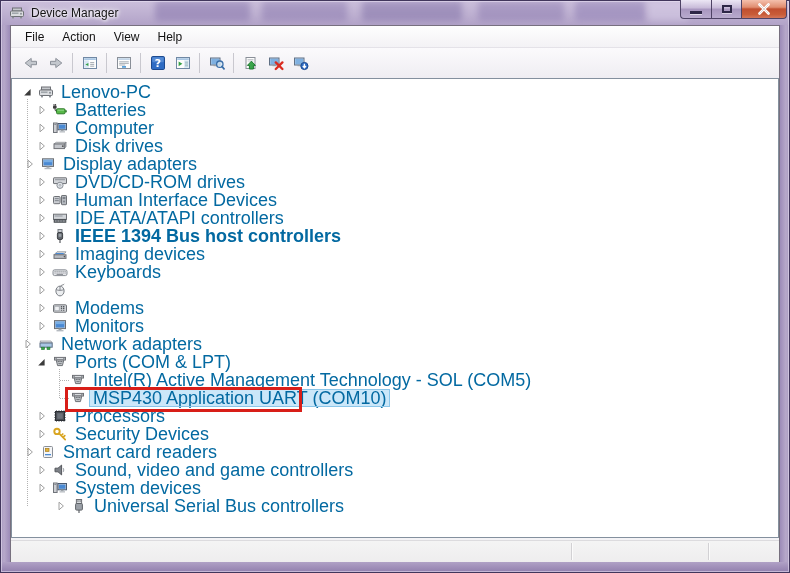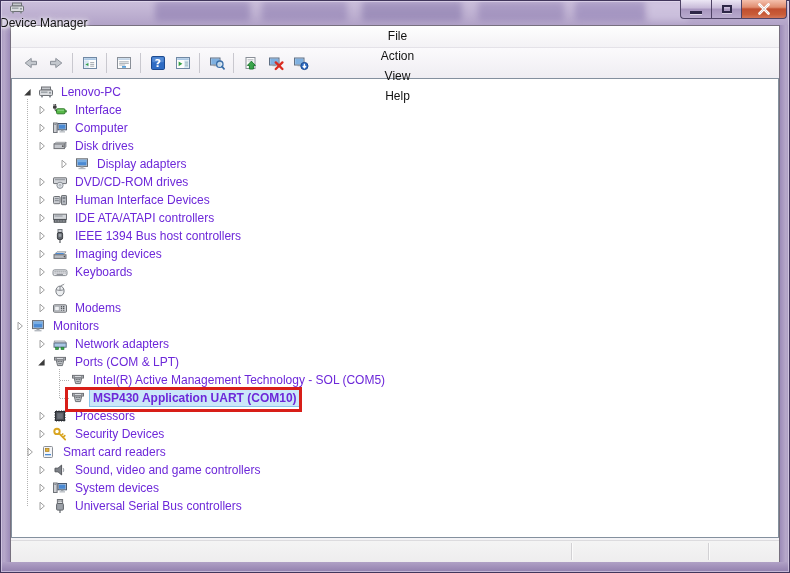--- a/index.html
+++ b/index.html
@@ -13,49 +13,49 @@
     background:linear-gradient(90deg,#a293bd,#b7a9ca 40%,#9c8bb8);}
   .glass-right{position:absolute;right:0;top:25px;width:10px;height:537px;
     background:linear-gradient(90deg,#9c8bb8,#b7a9ca 60%,#a293bd);}
   .glass-bottom{position:absolute;left:0;bottom:0;width:790px;height:11px;
     background:linear-gradient(#b0a1c6,#8f7cab);}
   .frame-outer{position:absolute;inset:0;border:1px solid #41365c;pointer-events:none;z-index:60;}
   .frame-hilite{position:absolute;inset:1px;border:1px solid rgba(236,230,246,.55);pointer-events:none;z-index:60;}
   .blob{position:absolute;top:1px;height:20px;border-radius:3px;filter:blur(3px);}
 
   
-  .titlebar{position:absolute;left:0;top:0;width:790px;height:25px;z-index:5;display:flex;align-items:flex-start;flex-direction:column;}
+  .titlebar{position:absolute;left:0;top:0;width:790px;height:25px;z-index:5;display:flex;align-items:center;}
   .title-icon{width:16px;height:16px;margin:0 6px 0 9px;flex:0 0 16px;}
   .title-text{font-size:12px;color:#151515;text-shadow:0 0 4px #fff,0 0 8px rgba(255,255,255,.9),1px 1px 3px rgba(255,255,255,.9);}
   .win-btns{position:absolute;right:3px;top:0;display:flex;z-index:70;height:19px;}
   .win-btn{height:19px;border:1px solid #4e4365;border-top:none;display:flex;align-items:center;justify-content:center;box-sizing:border-box;cursor:default;}
   .win-btn.min{width:31px;border-radius:0 0 0 4px;background:linear-gradient(#ece6f4,#c7bad8 45%,#a896bf 50%,#b9abce);border-right:none;}
   .win-btn.max{width:31px;background:linear-gradient(#ece6f4,#c7bad8 45%,#a896bf 50%,#b9abce);}
   .win-btn.close{width:45px;border-radius:0 0 4px 0;border-left:none;
     background:linear-gradient(#f4c0ad,#e08d70 40%,#c14f30 50%,#c85c38 80%,#d4765a);}
   .min-glyph{width:12px;height:3px;background:#2e2747;box-shadow:0 1px 0 rgba(255,255,255,.6);margin-top:6px;}
   .max-glyph{width:10px;height:8px;border:2px solid #2e2747;box-shadow:0 1px 0 rgba(255,255,255,.5);box-sizing:border-box;}
 
   
   .content{position:absolute;left:10px;top:25px;width:770px;height:537px;background:#f4f3f6;
     border:1px solid #77707f;box-sizing:border-box;z-index:4;}
   .menubar{height:22px;display:flex;align-items:center;background:linear-gradient(#fefefe,#f3f2f5);
-    border-bottom:1px solid #e4e2e8;padding-left:5px;box-sizing:border-box;flex-direction:column;}
+    border-bottom:1px solid #e4e2e8;padding-left:5px;box-sizing:border-box;}
   .menu-item{font-size:12px;color:#111;padding:3px 9px;cursor:default;}
   .toolbar{height:30px;display:flex;align-items:center;background:linear-gradient(#fbfafc,#efedf2);
     padding-left:7px;box-sizing:border-box;}
   .tb-btn{width:25px;height:24px;display:flex;align-items:center;justify-content:center;cursor:default;}
   .tb-sep{width:1px;height:20px;background:#c9c8cf;margin:0 4px;}
   .ic{display:inline-flex;width:16px;height:16px;align-items:center;justify-content:center;}
   .ic svg{display:block;}
 
   
   .tree-pane{height:460px;margin:0;background:#fff;border:1px solid #84909e;box-sizing:border-box;overflow:hidden;}
   .tree-inner{position:relative;width:100%;height:100%;padding-top:4px;box-sizing:border-box;}
-  .tree-row{height:18px;display:flex;align-items:center;font-size:12px;color:#6d28d9;position:relative;z-index:2;white-space:nowrap;}
+  .tree-row{height:18px;display:flex;align-items:center;font-size:18px;color:#0369a1;position:relative;z-index:2;white-space:nowrap;}
   .expander{width:16px;height:16px;flex:0 0 16px;display:flex;align-items:center;justify-content:center;margin-right:2px;}
   .node-icon{width:16px;height:16px;flex:0 0 16px;margin-right:4px;display:flex;align-items:center;justify-content:center;}
   .node-label{padding:1px 3px;line-height:14px;}
   .node-label.sel{background:#cbe7f9;outline:1px solid #8bc6e9;}
   .connector{position:absolute;z-index:1;}
   .v-dot{border-left:1px dotted #b2b2b2;width:0;}
   .h-dot{border-top:1px dotted #b2b2b2;height:0;}
   .annotation{position:absolute;border:3px solid #d81e18;z-index:5;pointer-events:none;}
 
   
@@ -249,21 +249,21 @@
             <span class="node-icon">
               <svg width="16" height="16" viewBox="0 0 16 16">
                 <rect x="1" y="3.6" width="3.6" height="3.2" rx="1" fill="#3c3c3c"></rect>
                 <path d="M2 3.6 V2 M3.6 3.6 V2" stroke="#3c3c3c" stroke-width="1"></path>
                 <path d="M3 6.8 C3 9 4 9.5 5.5 9.5" stroke="#3c3c3c" fill="none"></path>
                 <rect x="4.5" y="6.8" width="8.6" height="5" rx="1.2" fill="#56b847" stroke="#2e7a29"></rect>
                 <rect x="13.2" y="8.3" width="1.6" height="2" fill="#2e7a29"></rect>
                 <rect x="5.5" y="7.6" width="6.5" height="1.2" fill="#8fd486" opacity=".9"></rect>
               </svg>
             </span>
-            <span class="node-label">Interface</span>
+            <span class="node-label">Batteries</span>
           </div>
           <div class="tree-row" style="padding-left: 22px;">
             <span class="expander">
               <svg width="16" height="16" viewBox="0 0 16 16">
                 <path d="M6 4.2 L10.4 8 L6 11.8 Z" fill="#fff" stroke="#a0a0a0"></path>
               </svg>
             </span>
             <span class="node-icon">
               <svg width="16" height="16" viewBox="0 0 16 16">
                 <rect x="1.5" y="3" width="3.6" height="9.5" fill="#ccced2" stroke="#70747a"></rect>
@@ -285,21 +285,21 @@
             <span class="node-icon">
               <svg width="16" height="16" viewBox="0 0 16 16">
                 <path d="M2 6 L4.2 4.3 H14 L12.3 6 Z" fill="#e4e6e9" stroke="#7a7e84" stroke-width=".7"></path>
                 <rect x="2" y="6" width="10.4" height="4.6" fill="#c4c7cc" stroke="#6e7176"></rect>
                 <path d="M12.4 6 L14 4.3 V8.6 L12.4 10.6 Z" fill="#a9adb3" stroke="#6e7176" stroke-width=".7"></path>
                 <circle cx="10.8" cy="8.2" r=".9" fill="#555"></circle>
               </svg>
             </span>
             <span class="node-label">Disk drives</span>
           </div>
-          <div class="tree-row" style="padding-left: 10px; margin-left: 34px;">
+          <div class="tree-row" style="padding-left: 10px;">
             <span class="expander">
               <svg width="16" height="16" viewBox="0 0 16 16">
                 <path d="M6 4.2 L10.4 8 L6 11.8 Z" fill="#fff" stroke="#a0a0a0"></path>
               </svg>
             </span>
             <span class="node-icon">
               <svg width="16" height="16" viewBox="0 0 16 16">
                 <rect x="2.5" y="2.8" width="11" height="7.6" fill="#cfd3d8" stroke="#696d73"></rect>
                 <rect x="3.5" y="3.8" width="9" height="5.6" fill="#4a8ad4"></rect>
                 <rect x="3.5" y="3.8" width="9" height="2.4" fill="#79aee4"></rect>
@@ -352,21 +352,21 @@
             <span class="node-icon">
               <svg width="16" height="16" viewBox="0 0 16 16">
                 <rect x="1.5" y="4.2" width="13" height="5.2" fill="#d2d5d9" stroke="#6e7176"></rect>
                 <rect x="2.6" y="5.4" width="8" height="1.2" fill="#9aa0a6"></rect>
                 <rect x="2.2" y="9.8" width="11.6" height="2.4" fill="#5d6167" stroke="#42464b"></rect>
                 <path d="M3.4 10.4 V11.6 M5 10.4 V11.6 M6.6 10.4 V11.6 M8.2 10.4 V11.6 M9.8 10.4 V11.6 M11.4 10.4 V11.6 M12.8 10.4 V11.6" stroke="#c9ccd1" stroke-width=".8"></path>
               </svg>
             </span>
             <span class="node-label">IDE ATA/ATAPI controllers</span>
           </div>
-          <div class="tree-row" style="padding-left: 22px;">
+          <div class="tree-row" style="padding-left: 22px; font-weight: bold;">
             <span class="expander">
               <svg width="16" height="16" viewBox="0 0 16 16">
                 <path d="M6 4.2 L10.4 8 L6 11.8 Z" fill="#fff" stroke="#a0a0a0"></path>
               </svg>
             </span>
             <span class="node-icon">
               <svg width="16" height="16" viewBox="0 0 16 16">
                 <rect x="6" y="1.5" width="4" height="3" fill="#cbced3" stroke="#777c82"></rect>
                 <rect x="5.4" y="4.5" width="5.2" height="7" rx="1.6" fill="#62666c" stroke="#3c3f43"></rect>
                 <rect x="6.6" y="5.8" width="2.8" height="3" fill="#9aa0a6"></rect>
@@ -427,38 +427,38 @@
             </span>
             <span class="node-icon">
               <svg width="16" height="16" viewBox="0 0 16 16">
                 <rect x="1.5" y="4.8" width="13" height="7.4" rx="1" fill="#d2d5d9" stroke="#6e7176"></rect>
                 <rect x="2.8" y="6.2" width="4.4" height="4.6" fill="#eef0f2" stroke="#8a8f96" stroke-width=".6"></rect>
                 <path d="M8.8 6.6 h1.4 M11 6.6 h1.4 M8.8 8.4 h1.4 M11 8.4 h1.4 M8.8 10.2 h1.4 M11 10.2 h1.4" stroke="#55585d" stroke-width="1.1"></path>
               </svg>
             </span>
             <span class="node-label">Modems</span>
           </div>
-          <div class="tree-row" style="">
+          <div class="tree-row" style="padding-left: 22px;">
             <span class="expander">
               <svg width="16" height="16" viewBox="0 0 16 16">
                 <path d="M6 4.2 L10.4 8 L6 11.8 Z" fill="#fff" stroke="#a0a0a0"></path>
               </svg>
             </span>
             <span class="node-icon">
               <svg width="16" height="16" viewBox="0 0 16 16">
                 <rect x="2.5" y="2.6" width="11" height="8" fill="#cfd3d8" stroke="#696d73"></rect>
                 <rect x="3.5" y="3.6" width="9" height="6" fill="#4a8ad4"></rect>
                 <rect x="3.5" y="3.6" width="9" height="2.5" fill="#79aee4"></rect>
                 <rect x="6.5" y="10.6" width="3" height="1.4" fill="#9aa0a6"></rect>
                 <rect x="4.5" y="12" width="7" height="1.4" fill="#b5bac0"></rect>
               </svg>
             </span>
             <span class="node-label">Monitors</span>
           </div>
-          <div class="tree-row" style="padding-left: 22px; text-align: right;">
+          <div class="tree-row" style="padding-left: 8px; text-align: right;">
             <span class="expander">
               <svg width="16" height="16" viewBox="0 0 16 16">
                 <path d="M6 4.2 L10.4 8 L6 11.8 Z" fill="#fff" stroke="#a0a0a0"></path>
               </svg>
             </span>
             <span class="node-icon">
               <svg width="16" height="16" viewBox="0 0 16 16">
                 <path d="M2 5 L13 5 L14.2 7 L3.2 7 Z" fill="#e2e5e8" stroke="#7a7e84" stroke-width=".6"></path>
                 <rect x="2" y="7" width="12.2" height="4.2" fill="#a9c6e4" stroke="#5f6f84"></rect>
                 <rect x="3.6" y="11.2" width="3" height="2.4" fill="#3aa54b" stroke="#1f7a30" stroke-width=".6"></rect>
@@ -498,21 +498,21 @@
                 <path d="M4.2 6 H11.8 L10.4 11.6 H5.6 Z" fill="#c6cace" stroke="#6e7176"></path>
                 <circle cx="6.2" cy="7.6" r=".6" fill="#44474c"></circle>
                 <circle cx="8" cy="7.6" r=".6" fill="#44474c"></circle>
                 <circle cx="9.8" cy="7.6" r=".6" fill="#44474c"></circle>
                 <circle cx="7.1" cy="9.6" r=".6" fill="#44474c"></circle>
                 <circle cx="8.9" cy="9.6" r=".6" fill="#44474c"></circle>
               </svg>
             </span>
             <span class="node-label">Intel(R) Active Management Technology - SOL (COM5)</span>
           </div>
-          <div class="tree-row" style="padding-left: 40px; font-weight: bold;">
+          <div class="tree-row" style="padding-left: 40px;">
             <span class="expander"></span>
             <span class="node-icon">
               <svg width="16" height="16" viewBox="0 0 16 16">
                 <rect x="2.5" y="3.4" width="11" height="2.6" fill="#d8dbde" stroke="#6e7176"></rect>
                 <circle cx="4.1" cy="4.7" r=".7" fill="#6e7176"></circle>
                 <circle cx="11.9" cy="4.7" r=".7" fill="#6e7176"></circle>
                 <path d="M4.2 6 H11.8 L10.4 11.6 H5.6 Z" fill="#c6cace" stroke="#6e7176"></path>
                 <circle cx="6.2" cy="7.6" r=".6" fill="#44474c"></circle>
                 <circle cx="8" cy="7.6" r=".6" fill="#44474c"></circle>
                 <circle cx="9.8" cy="7.6" r=".6" fill="#44474c"></circle>
@@ -591,21 +591,21 @@
                 <rect x="1.5" y="3" width="3.6" height="9.5" fill="#ccced2" stroke="#70747a"></rect>
                 <rect x="2.3" y="4" width="2" height="1" fill="#8a8f96"></rect>
                 <rect x="6" y="3.5" width="8.5" height="6.3" fill="#cdd1d6" stroke="#4a5a70"></rect>
                 <rect x="7" y="4.5" width="6.5" height="4.3" fill="#4a8ad4"></rect>
                 <rect x="9" y="9.8" width="2.5" height="1.4" fill="#9aa0a6"></rect>
                 <rect x="7.5" y="11.2" width="5.5" height="1.3" fill="#b5bac0"></rect>
               </svg>
             </span>
             <span class="node-label">System devices</span>
           </div>
-          <div class="tree-row" style="padding-left: 22px;">
+          <div class="tree-row" style="padding-left: 22px; margin-left: 19px;">
             <span class="expander">
               <svg width="16" height="16" viewBox="0 0 16 16">
                 <path d="M6 4.2 L10.4 8 L6 11.8 Z" fill="#fff" stroke="#a0a0a0"></path>
               </svg>
             </span>
             <span class="node-icon">
               <svg width="16" height="16" viewBox="0 0 16 16">
                 <rect x="5.4" y="1.5" width="5.2" height="4" fill="#d8dbde" stroke="#6e7176"></rect>
                 <rect x="6.3" y="2.4" width="1.3" height="1.3" fill="#6e7176"></rect>
                 <rect x="8.5" y="2.4" width="1.3" height="1.3" fill="#6e7176"></rect>

